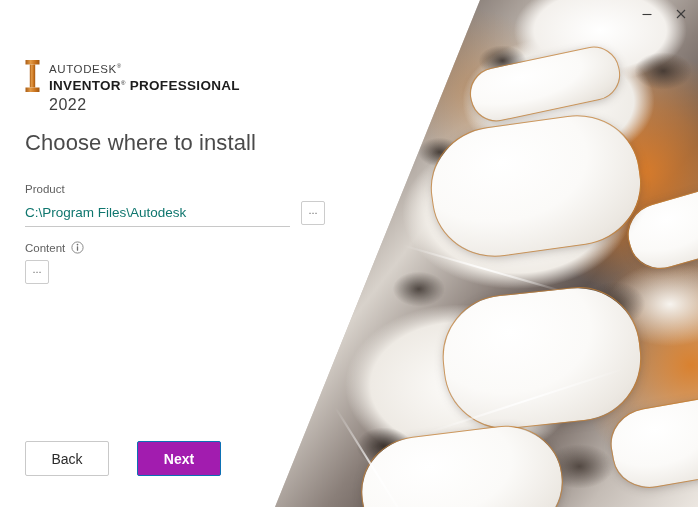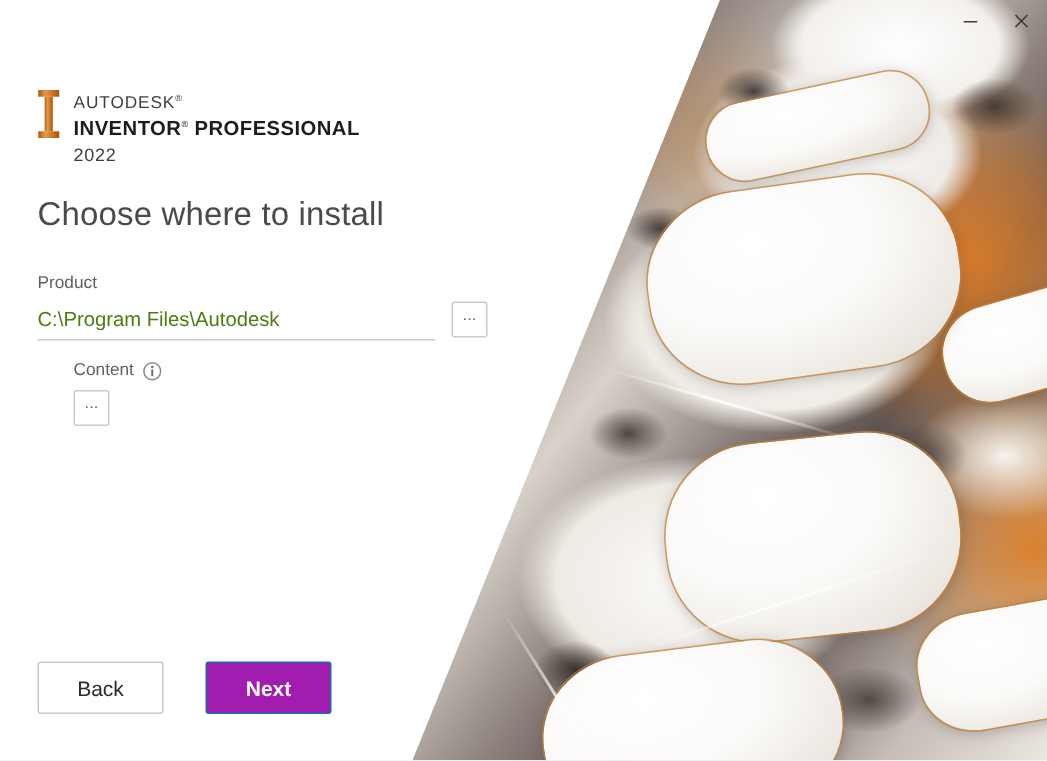--- a/index.html
+++ b/index.html
@@ -151,48 +151,48 @@
   .brand-line-1 .tm { font-size: 6px; vertical-align: super; }
   .brand-line-2 {
     font-size: 13.5px;
     letter-spacing: .3px;
     color: #1d1d1d;
     font-weight: bold;
     margin-top: 3px;
   }
   .brand-line-2 .tm { font-size: 6px; vertical-align: super; font-weight: normal; }
   .brand-line-3 {
-    font-size: 12px;
+    font-size: 16px;
     letter-spacing: .5px;
     color: #3f3f3f;
     margin-top: 4px;
   }
 
   
   .page-title {
     position: absolute;
     left: 25px;
     top: 130px;
     font-size: 22px;
     font-weight: 400;
     color: #4a4a4a;
     letter-spacing: .1px;
     text-align: right;
   }
 
   
   .field-group { position: absolute; left: 25px; width: 300px; }
   .fg-product { top: 183px; }
-  .fg-content { top: 241px; margin-left: 24px; }
+  .fg-content { top: 241px; }
 
   .field-label {
     font-size: 11.5px;
     color: #5f5f5f;
     display: flex;
-    align-items: flex-start;
+    align-items: flex-end;
     gap: 6px;
     margin-bottom: 6px;
   }
   .info-icon {
     width: 13px;
     height: 13px;
     flex: none;
     cursor: default;
   }
 
@@ -201,21 +201,21 @@
     align-items: flex-end;
     gap: 11px;
   }
   .text-input {
     width: 265px;
     border: none;
     border-bottom: 1px solid #c8c8c8;
     background: transparent;
     font-family: "Liberation Sans", sans-serif;
     font-size: 13.5px;
-    color: #4d7c0f;
+    color: #0f766e;
     padding: 0 0 6px 0;
     outline: none;
   }
   .browse-btn {
     width: 24px;
     height: 24px;
     border: 1px solid #cccccc;
     background: #ffffff;
     border-radius: 2px;
     color: #6e6e6e;

